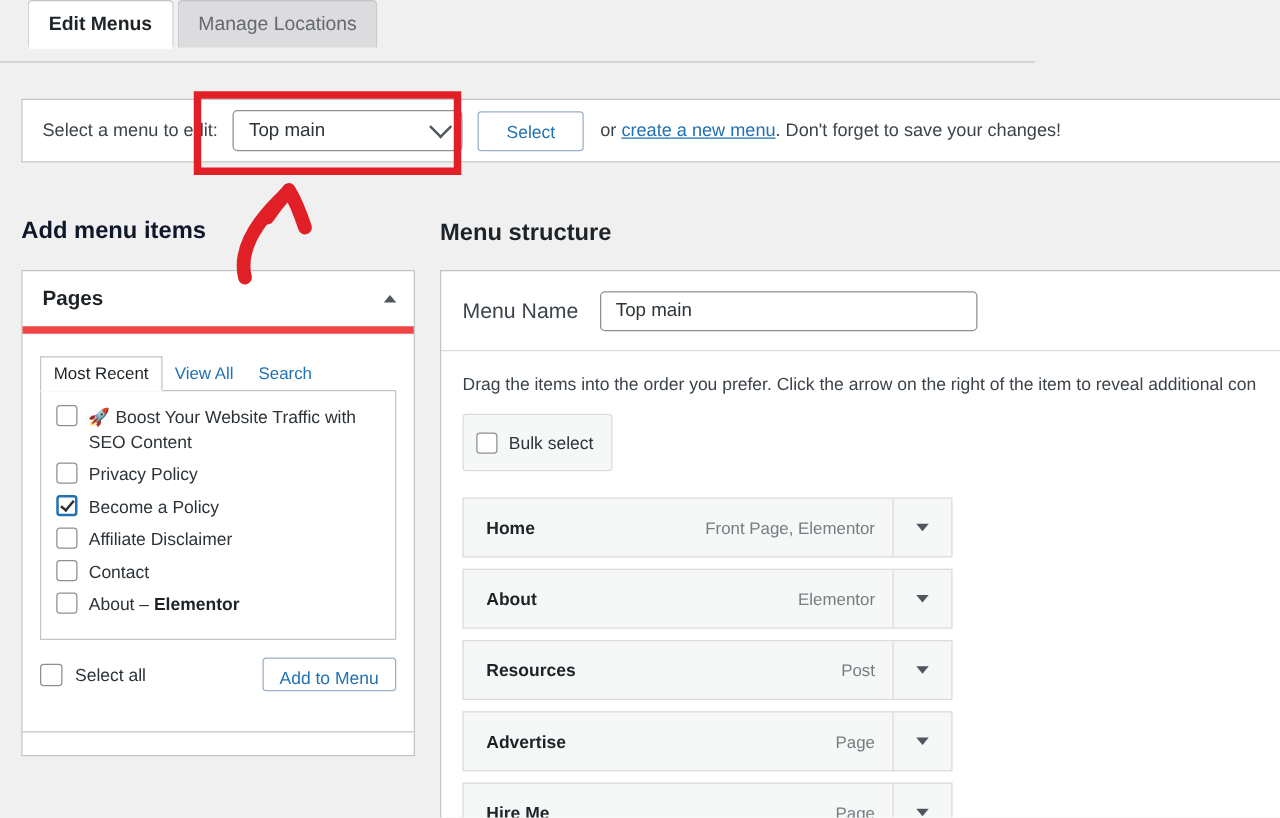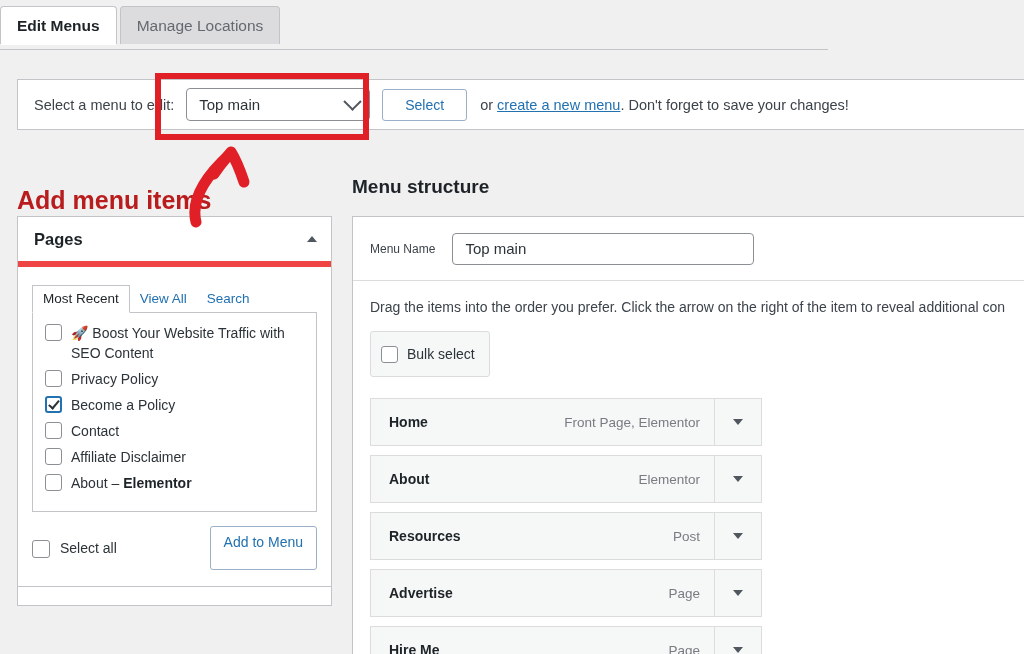--- a/index.html
+++ b/index.html
@@ -21,21 +21,22 @@
     height: 654px;
   }
 
   
   .tab-row {
     position: absolute;
     left: 0; top: 0;
     width: 828px;
     height: 50px;
     display: flex;
-    align-items: center;
+    align-items: flex-start;
+    padding-left: 22px;
     box-sizing: border-box;
     border-bottom: 1px solid #c3c4c7;
   }
   .tab {
     height: 38px;
     line-height: 38px;
     padding: 0 16px;
     font-size: 15.5px;
     box-sizing: border-box;
     border: 1px solid #c3c4c7;
@@ -111,24 +112,23 @@
     font-size: 14px;
     box-sizing: border-box;
   }
   .tail { margin-left: 13px; font-size: 14.5px; color: #3c434a; }
   .tail a { color: #2271b1; text-decoration: underline; }
 
   
   .h-add {
     position: absolute;
     left: 17px; top: 174px;
-    font-size: 25px;
+    font-size: 19px;
     font-weight: bold;
-    color: #b91c1c;
-    margin-top: 12px;
+    color: #0f172a;
   }
   .h-struct {
     position: absolute;
     left: 352px; top: 176px;
     font-size: 19px;
     font-weight: bold;
     color: #1d2327;
   }
 
   
@@ -218,27 +218,27 @@
     border-right: 2px solid #2c3338;
     border-bottom: 2px solid #2c3338;
     transform: rotate(40deg);
   }
   .li .txt { flex: 1; }
   .li .txt .strong { font-weight: bold; color: #1d2327; }
   .acc-foot {
     display: flex;
     align-items: center;
     justify-content: space-between;
-    padding: 14px 14px 16px 14px;
+    padding: 14px 14px 32px 14px;
     border-bottom: 1px solid #c3c4c7;
   }
   .selall { display: flex; align-items: center; font-size: 14px; color: #2c3338; }
   .selall .cb { margin-left: 0; margin-right: 10px; width: 18px; height: 18px; }
   .btn-add {
-    height: 44px;
+    height: 27px;
     line-height: 31px;
     padding: 0 13px;
     border: 1px solid #9ab0c8;
     border-radius: 3px;
     background: #ffffff;
     color: #2271b1;
     font-size: 14px;
     box-sizing: border-box;
   }
   .acc-head.collapsed { border-bottom: 1px solid #c3c4c7; }
@@ -254,21 +254,21 @@
     box-sizing: border-box;
   }
   .mn-row {
     height: 64px;
     display: flex;
     align-items: center;
     padding-left: 17px;
     border-bottom: 1px solid #dcdcde;
     box-sizing: border-box;
   }
-  .mn-label { font-size: 12px; color: #3c434a; margin-right: 17px; }
+  .mn-label { font-size: 17px; color: #3c434a; margin-right: 17px; }
   .mn-input {
     width: 302px; height: 32px;
     border: 1px solid #8c8f94;
     border-radius: 4px;
     background: #ffffff;
     display: flex; align-items: center;
     padding-left: 12px;
     box-sizing: border-box;
     font-size: 15px;
     color: #2c3338;
@@ -411,26 +411,26 @@
           <span class="txt">Privacy Policy</span>
         </div>
 
         <div class="li">
           <span class="cb checked"></span>
           <span class="txt">Become a Policy</span>
         </div>
 
         <div class="li">
           <span class="cb"></span>
-          <span class="txt">Contact</span>
+          <span class="txt">Affiliate Disclaimer</span>
         </div>
 
         <div class="li">
           <span class="cb"></span>
-          <span class="txt">Affiliate Disclaimer</span>
+          <span class="txt">Contact</span>
         </div>
 
         <div class="li">
           <span class="cb"></span>
           <span class="txt"><span>About – </span><span class="strong">Elementor</span></span>
         </div>
 
       </div>
     </div>
 

